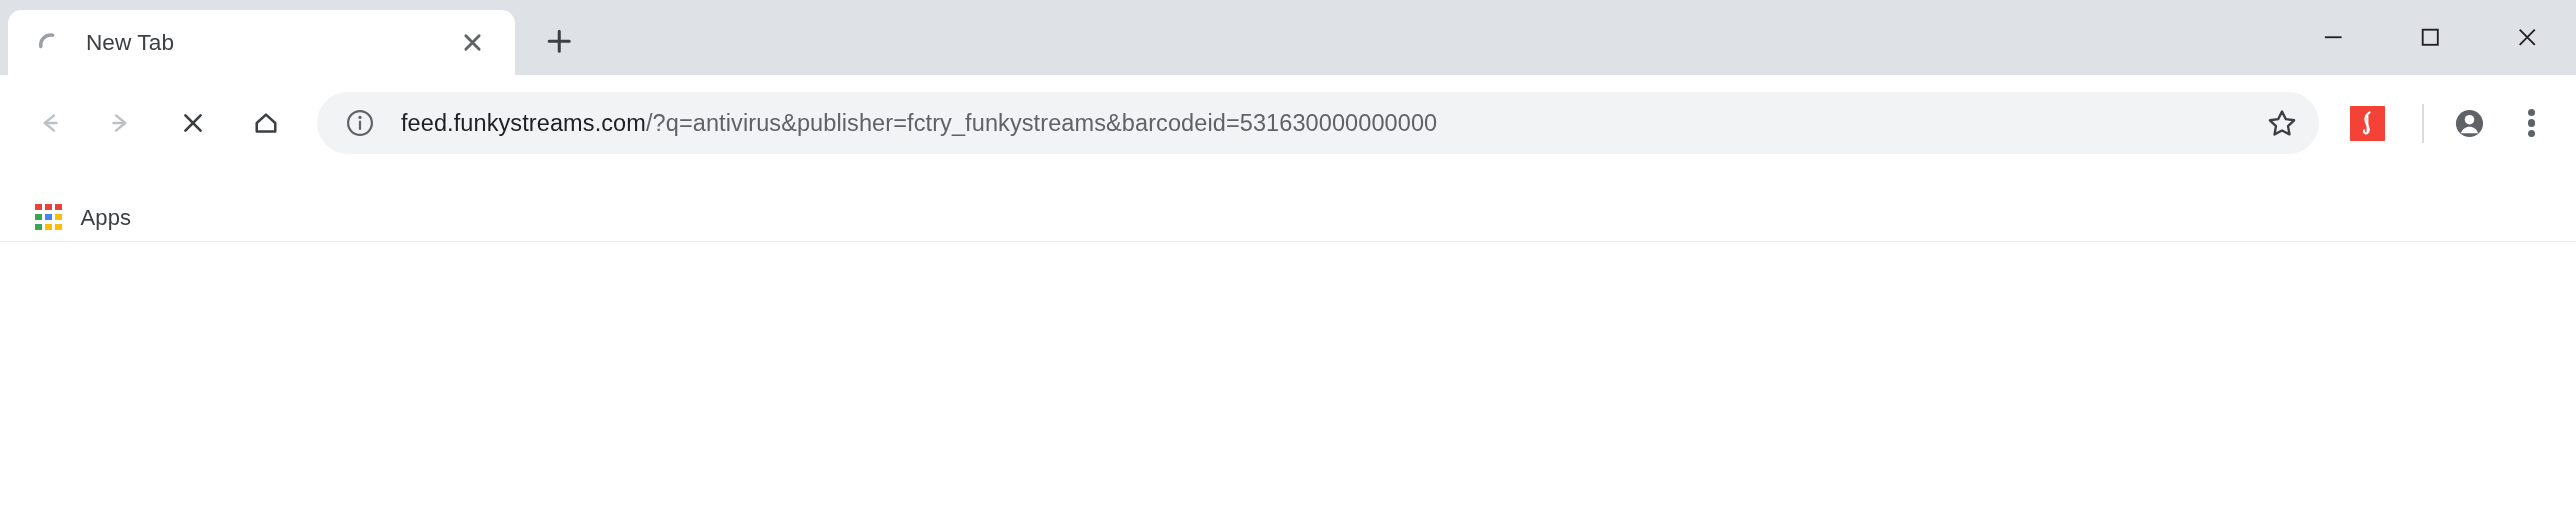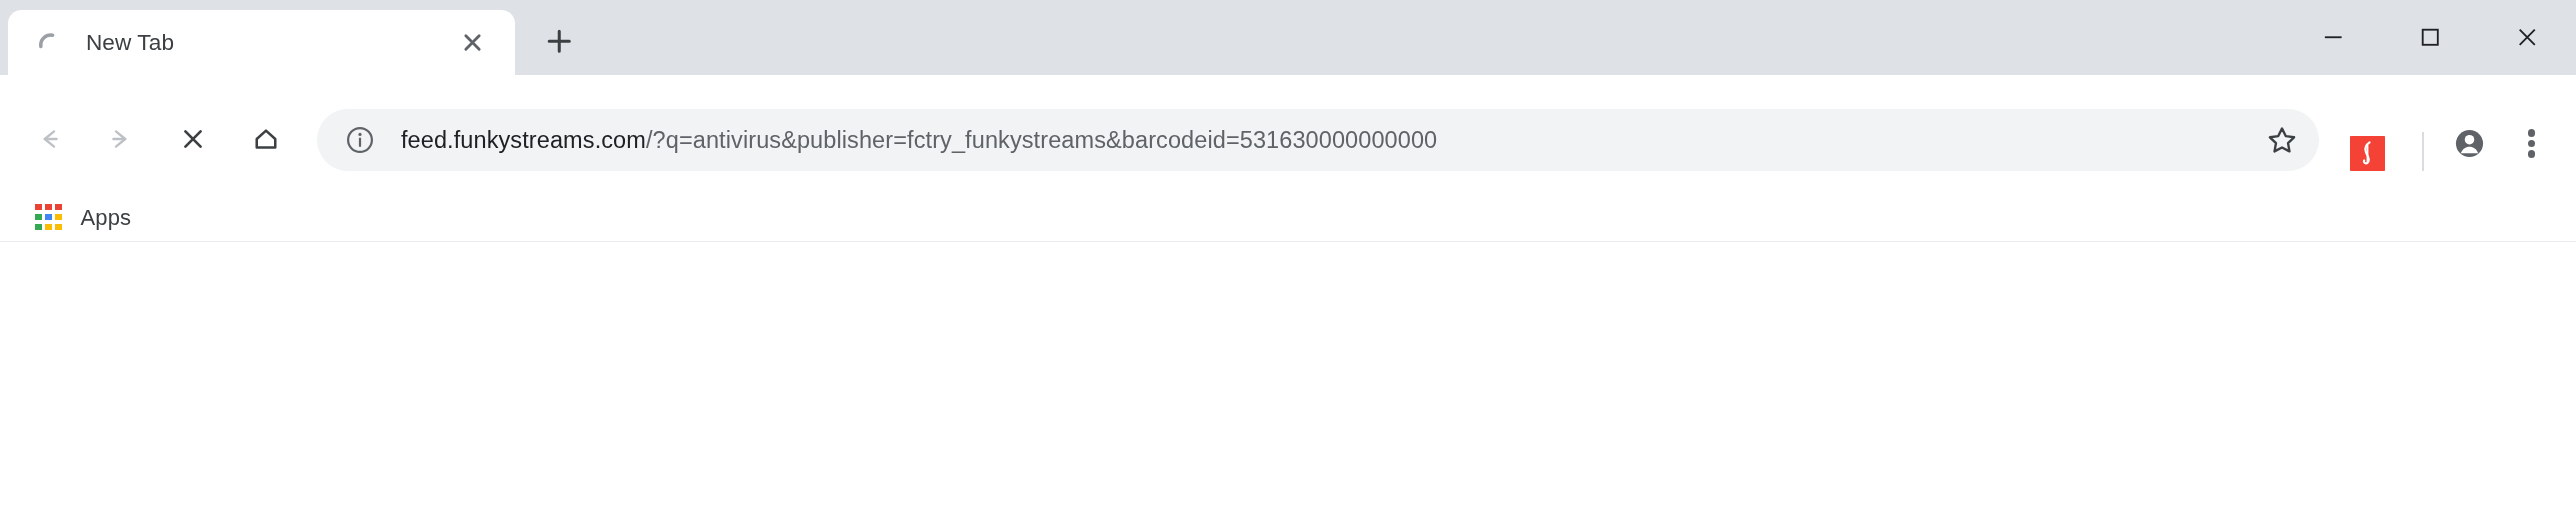--- a/index.html
+++ b/index.html
@@ -103,21 +103,21 @@
     display: flex;
     align-items: center;
     justify-content: center;
   }
 
   
   .toolbar {
     height: 96px;
     background: #ffffff;
     display: flex;
-    align-items: flex-end;
+    align-items: center;
     padding: 0 18.4px 0 8.4px;
     flex: none;
   }
 
   .nav-btn {
     width: 65px;
     height: 65px;
     display: flex;
     align-items: center;
     justify-content: center;

